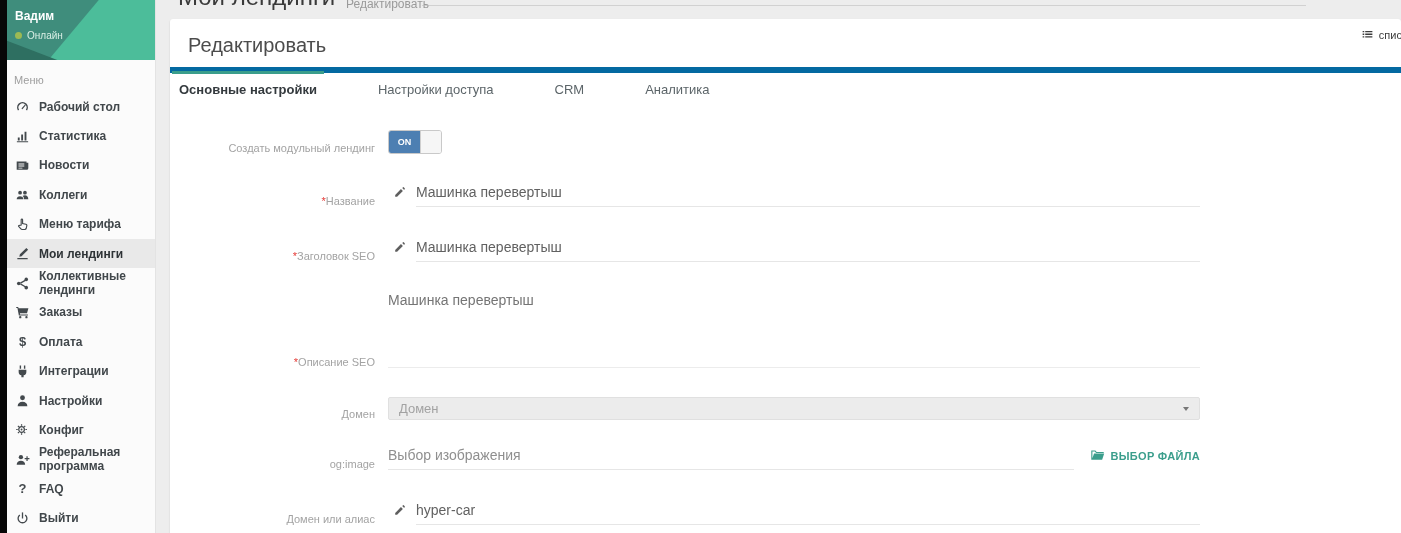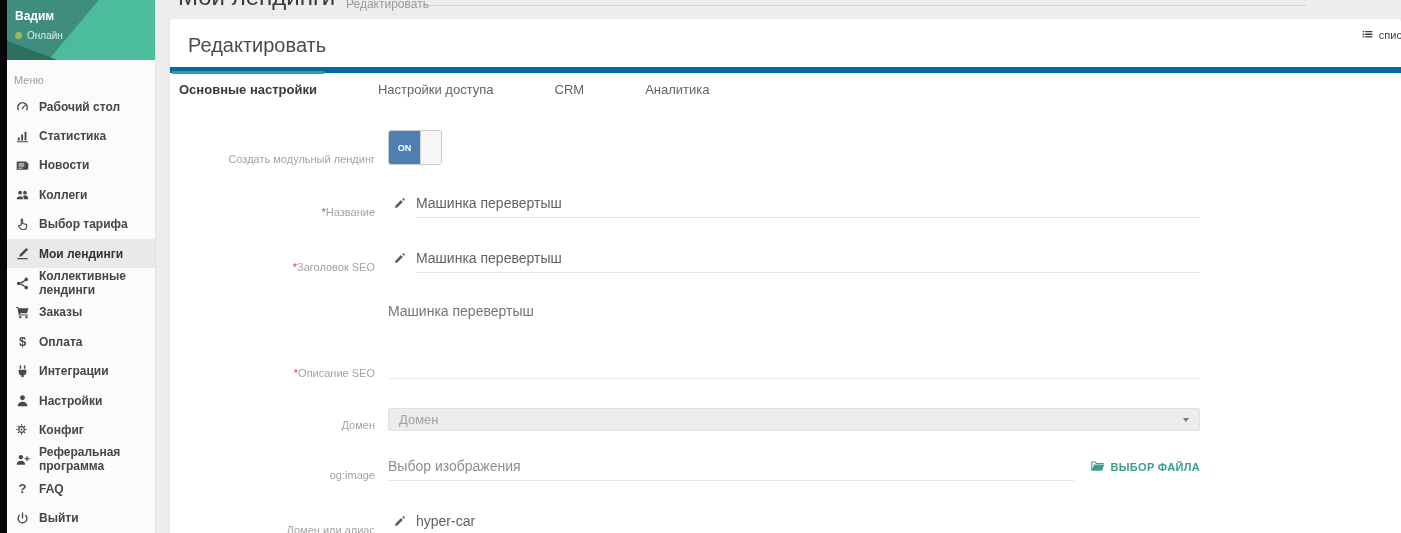--- a/index.html
+++ b/index.html
@@ -80,21 +80,21 @@
   .file-btn svg { width:15px; height:13px; fill:#3b9e8c; }
 
   .mt-toggle { margin-top:22px; }
   .mt-name   { margin-top:29px; }
   .mt-title  { margin-top:31px; }
   .mt-desc   { margin-top:30px; }
   .mt-domain { margin-top:29px; }
   .mt-og     { margin-top:26px; }
   .mt-alias  { margin-top:31px; }
 
-  .toggle { width:54px; height:35px; border:1px solid #c9c9c9; border-radius:3px; display:flex;
+  .toggle { width:54px; height:24px; border:1px solid #c9c9c9; border-radius:3px; display:flex;
             overflow:hidden; background:#fff; cursor:pointer; }
   .t-on { background:#4d7fb2; color:#fff; font-size:9px; font-weight:700; flex:0 0 31px;
           display:flex; align-items:center; justify-content:center; }
   .t-knob { flex:1; background:#f6f6f6; border-left:1px solid #cfcfcf; }
 </style>
 </head>
 <body>
 
 <div class="edge-strip"></div>
 
@@ -144,21 +144,21 @@
           </svg>
         </span>
       <span class="s-label">Коллеги</span>
     </a>
     <a class="s-item">
       <span class="icn">
           <svg viewBox="0 0 16 16" fill="none" stroke="#43494d" stroke-width="1.2">
             <path d="M6.6 8.6V2.9c0-.9 1.5-.9 1.5 0v4l3.5.8c.8.2 1.2.8 1 1.6l-.6 2.7c-.2.8-.8 1.3-1.6 1.3H7.6c-.5 0-1-.2-1.3-.6L3.9 10c-.5-.6.3-1.5 1-1z"></path>
           </svg>
         </span>
-      <span class="s-label">Выбор тарифа</span>
+      <span class="s-label">Меню тарифа</span>
     </a>
     <a class="s-item active">
       <span class="icn">
           <svg viewBox="0 0 16 16">
             <path d="M12.1 2l1.9 1.9-6.9 6.9-2.5.6.6-2.5zM2.5 12.8h11v1.2h-11z"></path>
           </svg>
         </span>
       <span class="s-label">Мои лендинги</span>
     </a>
     <a class="s-item">

